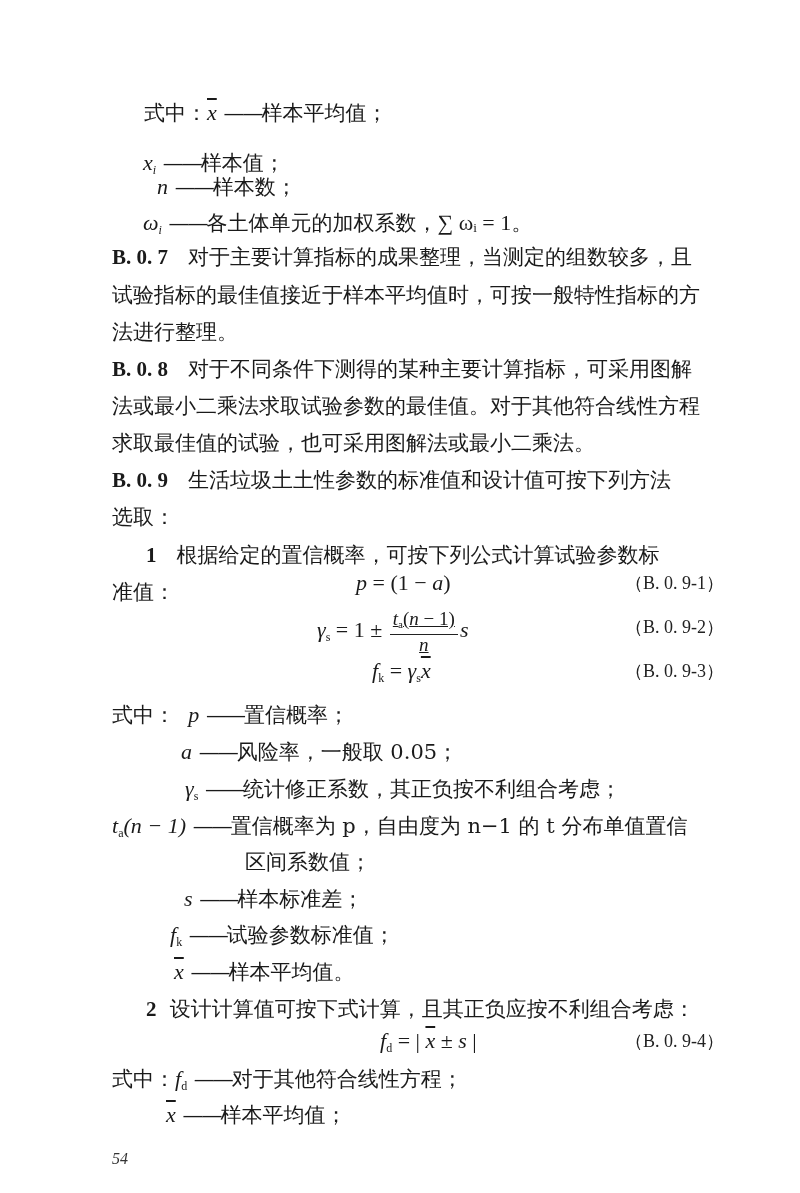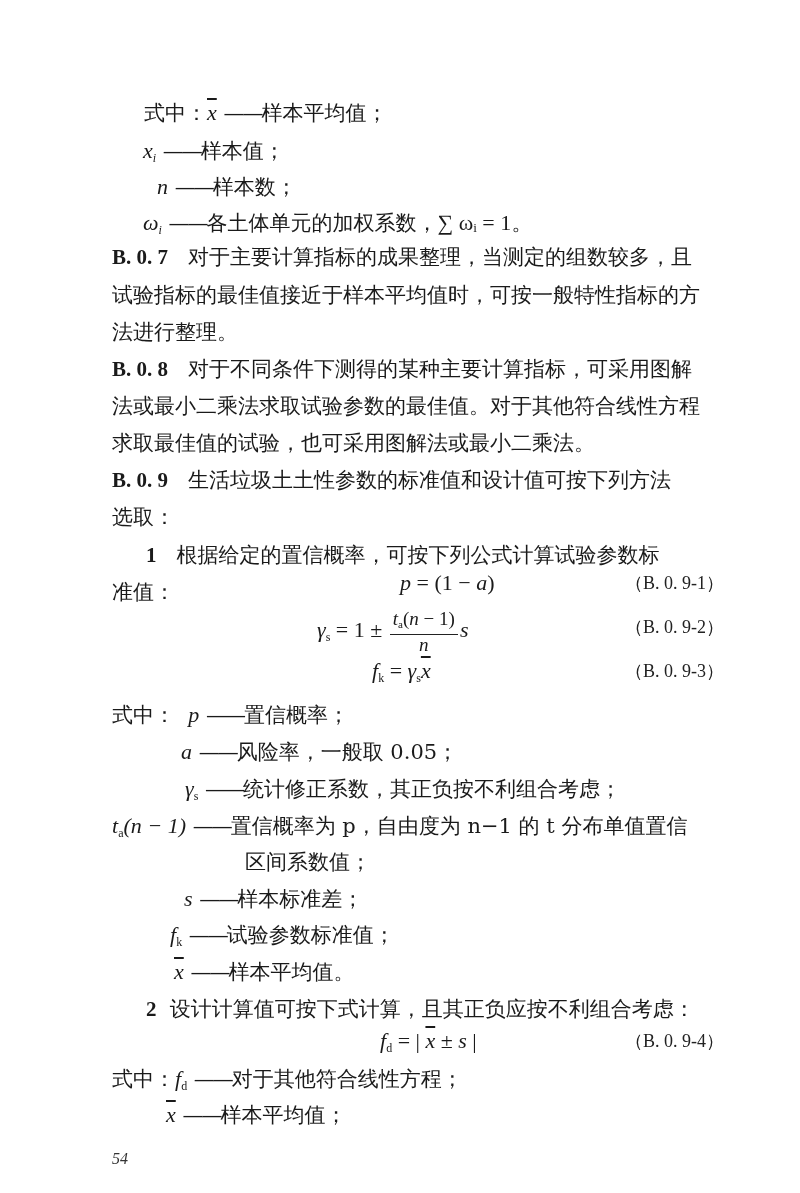--- a/index.html
+++ b/index.html
@@ -10,33 +10,33 @@
   }
   .line { position: absolute; font-size: 21px; line-height: 30px; white-space: nowrap; }
   .b { font-weight: bold; font-family: "Liberation Serif", "DejaVu Serif", serif; }
   .sym { font-family: "Liberation Serif", "DejaVu Serif", serif; font-style: italic; font-size: 22px; }
   .over { text-decoration: overline; }
   .sub { font-size: 12px; vertical-align: -4px; font-style: normal; }
   .subi { font-size: 12px; vertical-align: -4px; }
   .dash { letter-spacing: -2px; }
   .eqno { position: absolute; font-size: 18px; line-height: 30px; font-family: "Liberation Serif", serif; color: #222; }
   .formula { position: absolute; font-family: "Liberation Serif", "DejaVu Serif", serif; font-size: 22px; line-height: 30px; white-space: nowrap; }
-  .frac { display: inline-block; vertical-align: middle; text-align: center; margin: 0 2px; }
+  .frac { display: inline-block; vertical-align: middle; text-align: center; margin: 0 2px; text-decoration: underline; }
   .frac .num { display: block; font-size: 19px; line-height: 20px; border-bottom: 1px solid #222; padding: 0 3px; }
   .frac .den { display: block; font-size: 19px; line-height: 20px; }
   .pagenum { position: absolute; font-family: "Liberation Serif", serif; font-style: italic; font-size: 16px; color: #333; }
 </style>
 </head>
 <body>
 
 <div class="line" style="left:112px; top:98px;margin-left:32px;">
   <span>式中：</span><span class="sym over">x</span>
   <span class="dash">——</span><span>样本平均值；</span>
 </div>
-<div class="line" style="left:143px; top:136px;">
+<div class="line" style="left:143px; top:148px;">
   <span class="sym"><span>x</span><span class="subi">i</span></span>
   <span class="dash">——</span><span>样本值；</span>
 </div>
 <div class="line" style="left:157px; top:172px;">
   <span class="sym">n</span>
   <span class="dash">——</span><span>样本数；</span>
 </div>
 <div class="line" style="left:143px; top:208px;">
   <span class="sym"><span>ω</span><span class="subi">i</span></span>
   <span class="dash">——</span><span>各土体单元的加权系数，</span><span class="sym" style="font-style:normal;">∑ ωᵢ = 1。</span>
@@ -57,21 +57,21 @@
 <div class="line" style="left:112px; top:465px;">
   <span class="b">B. 0. 9</span>&nbsp;&nbsp;&nbsp;<span>生活垃圾土土性参数的标准值和设计值可按下列方法</span>
 </div>
 <div class="line" style="left:112px; top:502px;">选取：</div>
 
 <div class="line" style="left:146px; top:540px;">
   <span class="b">1</span>&nbsp;&nbsp;&nbsp;<span>根据给定的置信概率，可按下列公式计算试验参数标</span>
 </div>
 <div class="line" style="left:112px; top:577px;">准值：</div>
 
-<div class="formula" style="left:356px; top:568px;margin-left:44px;">
+<div class="formula" style="left:356px; top:568px;">
   <i>p</i> = (1 − <i>a</i>)
 </div>
 <div class="eqno" style="left:625px; top:568px;">（B. 0. 9-1）</div>
 
 <div class="formula" style="left:317px; top:609px;">
   <i>γ</i><span class="sub">s</span> = 1 ±
   <span class="frac">
     <span class="num"><i>t</i><span class="sub" style="vertical-align:-3px;font-size:11px;">a</span>(<i>n</i> − 1)</span>
     <span class="den"><i>n</i></span>
   </span><i>s</i>

